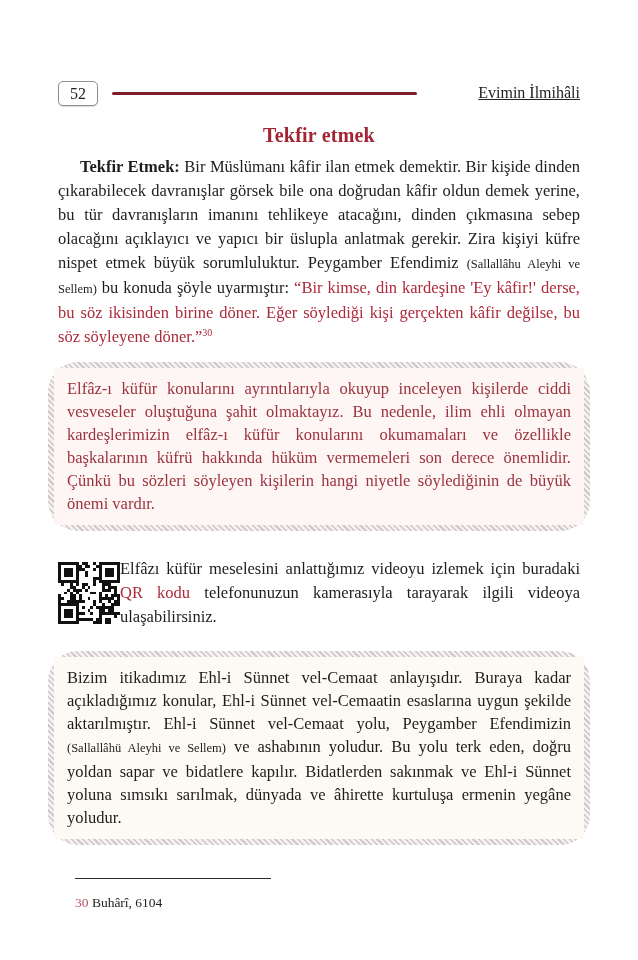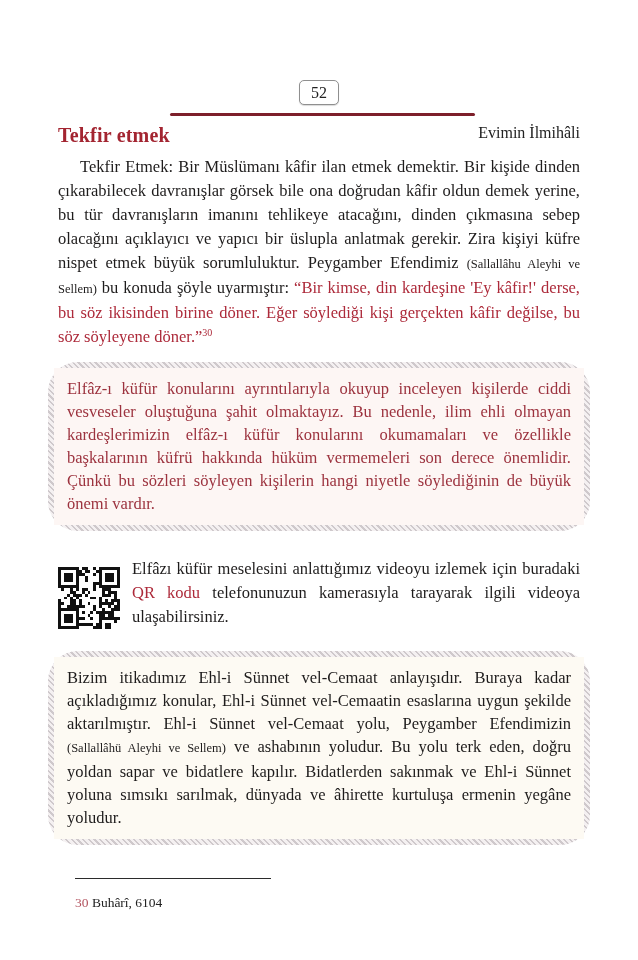--- a/index.html
+++ b/index.html
@@ -23,21 +23,20 @@
   }
   .page{
     width:638px;height:960px;
     padding:80px 58px 0 58px;
     position:relative;
   }
   
   .header{
     display:flex;align-items:center;gap:8px;
     height:26px;
-    flex-direction:column;
   }
   .page-num{
     border:1px solid #8f8f8f;
     border-radius:5px;
     padding:0 11px;
     font-size:16px;
     line-height:23px;
     color:#222;
     background:#fff;
     box-shadow:0 1px 1px rgba(0,0,0,.15);
@@ -48,38 +47,40 @@
     height:3px;
     background:var(--maroon);
     border-radius:2px;
     margin-left:6px;
   }
   .header-title{
     margin-left:auto;
     font-size:16px;
     color:#222;
     white-space:nowrap;
+    text-decoration:underline;
   }
   
   .section-title{
     margin-top:18px;
     font-size:20px;
     font-weight:bold;
     color:var(--title-red);
     letter-spacing:.2px;
+    text-align:center;
   }
   
   .para{
     margin-top:8px;
     font-size:16.5px;
     line-height:24px;
     text-align:justify;
   }
   .para .indent{display:inline-block;width:22px;}
-  .lead{font-weight:normal;}
+  .lead{font-weight:bold;}
   .salawat{font-size:12.5px;}
   .quote{color:var(--quote-red);}
   sup.fn-ref{
     color:var(--quote-red);
     font-size:10px;
     vertical-align:super;
     line-height:0;
   }
   
   .fancy-box{
@@ -101,22 +102,22 @@
   }
   .creed-box{margin-top:22px;}
   .creed-box .inner{
     background:var(--box2-bg);
     color:var(--ink);
   }
   
   .qr-row{
     margin-top:26px;
     display:flex;
-    align-items:flex-end;
-    gap:12px;
+    align-items:center;
+    gap:0;
   }
   .qr-code{
     flex:0 0 auto;
     width:62px;height:62px;
     display:block;
   }
   .qr-text{
     font-size:16.5px;
     line-height:24px;
     text-align:justify;

